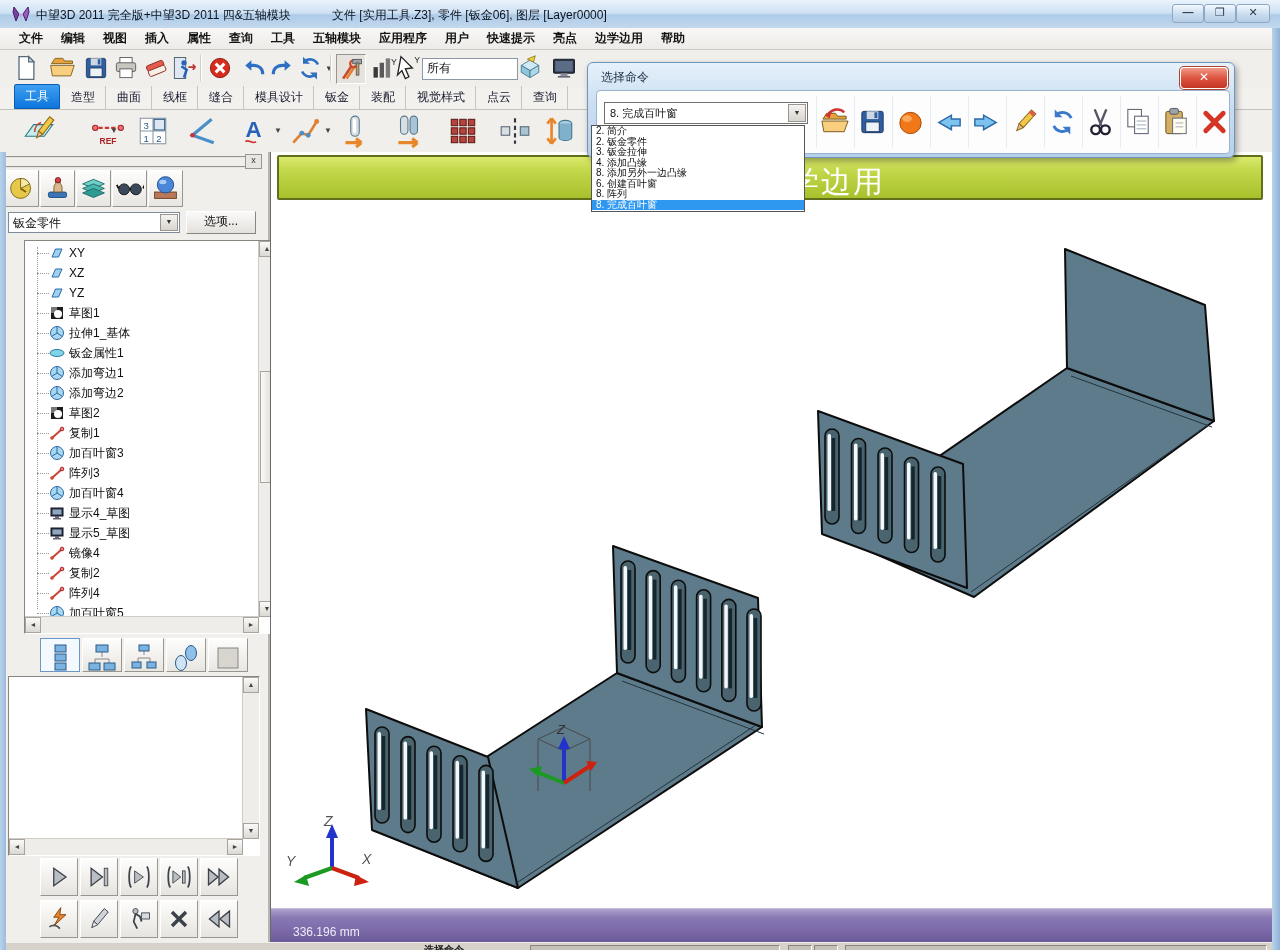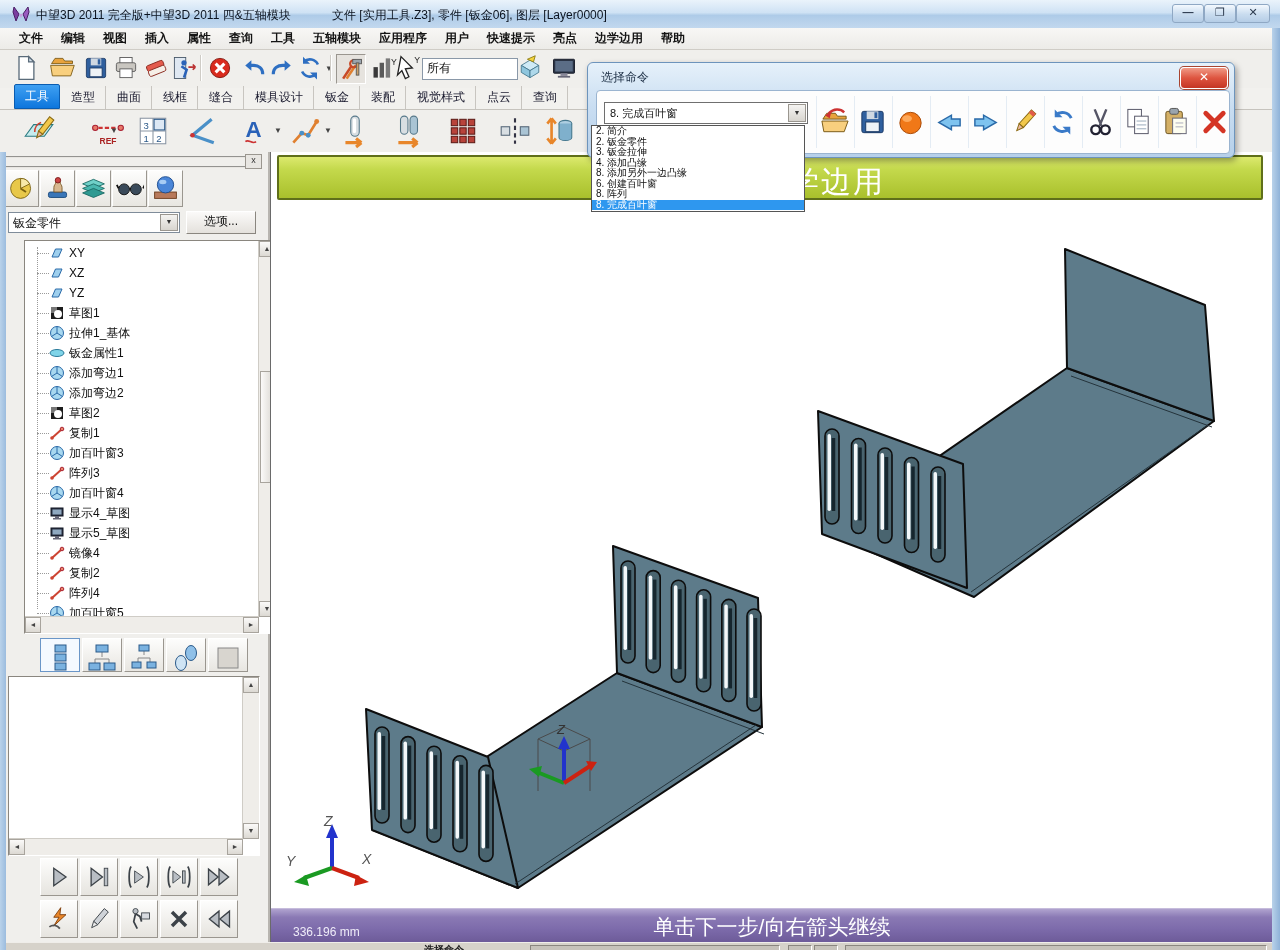--- a/index.html
+++ b/index.html
@@ -845,21 +845,20 @@
           <polygon points="293,882 305,875 308,886" fill="#1a9a22"></polygon>
           <line x1="331" y1="868" x2="358" y2="878" stroke="#cc2211" stroke-width="4"></line>
           <polygon points="368,882 355,875 353,886" fill="#cc2211"></polygon>
           <text id="lblZ" x="323" y="826" font-size="14" fill="#555" font-style="italic">Z</text>
           <text id="lblY" x="285" y="866" font-size="14" fill="#555" font-style="italic">Y</text>
           <text id="lblX" x="361" y="864" font-size="14" fill="#555" font-style="italic">X</text>
         </g>
       </svg>
     </div>
     <div id="purplebar">
-      <div id="hint-text">单击下一步/向右箭头继续</div>
       <div id="measure-text">336.196 mm</div>
     </div>
   </div>
 
   <div class="abs" id="bottomstrip">
     <div id="frag-text">选择命令</div>
     <div class="frag-sunken" style="left:530px;width:248px"></div>
     <div class="frag-sunken" style="left:788px;width:22px"></div>
     <div class="frag-sunken" style="left:814px;width:22px"></div>
     <div class="frag-sunken" style="left:845px;width:420px"></div>

